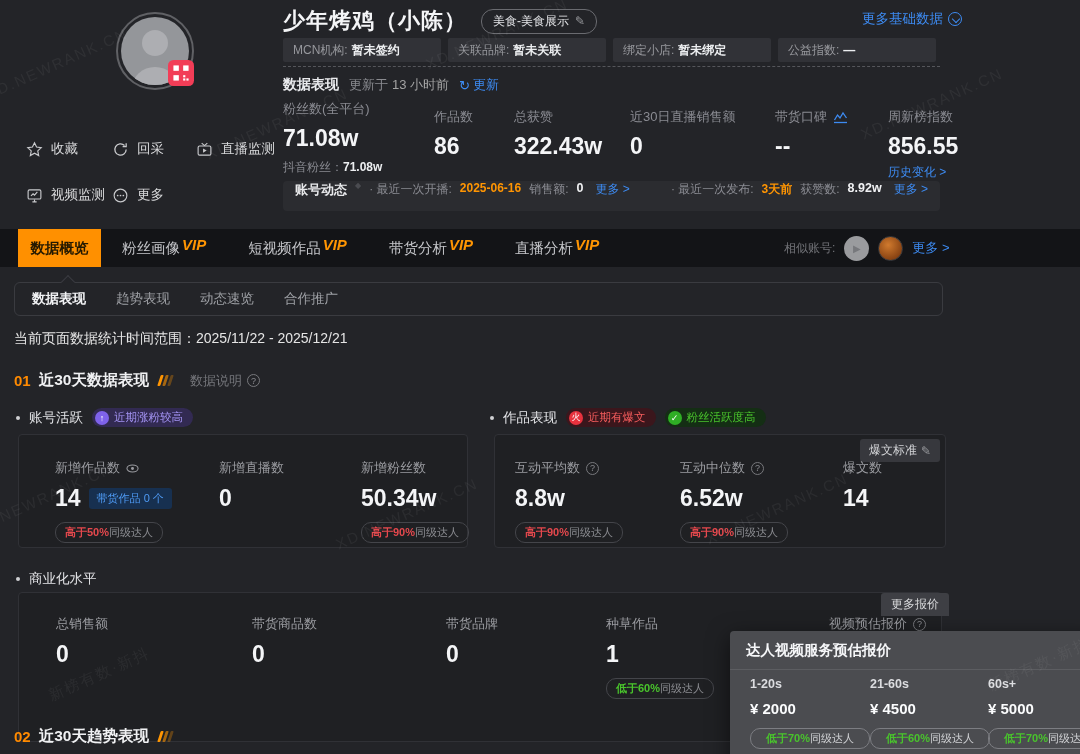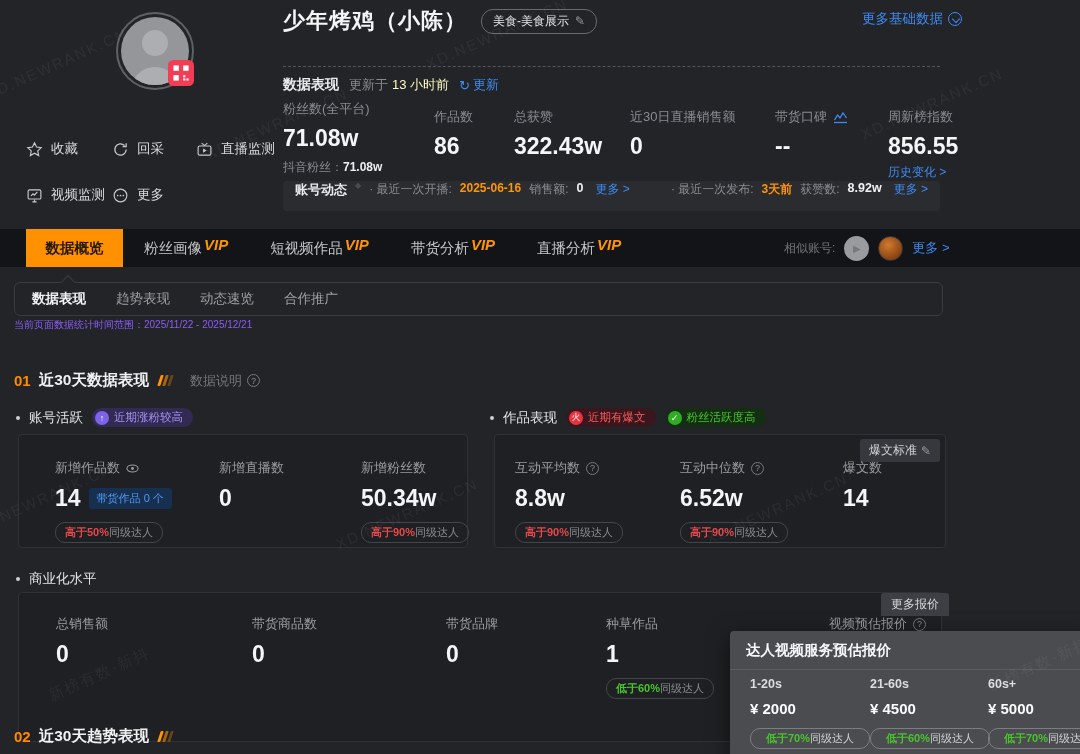--- a/index.html
+++ b/index.html
@@ -31,59 +31,59 @@
             border-right:1px solid #3d8bf2;border-bottom:1px solid #3d8bf2;transform:rotate(45deg)}
   
   .fields{left:283px;top:38px;display:flex;gap:7px}
   .field{width:158px;height:24px;background:#313237;border-radius:2px;display:flex;align-items:center;
          padding:0 10px;font-size:12px;color:#97989d;white-space:nowrap;overflow:hidden}
   .field b{color:#eceef0;margin-left:4px;font-weight:700}
   .dashline{left:283px;top:66px;width:657px;border-top:1px dashed #55565b}
   .updrow{left:283px;top:76px;display:flex;align-items:center;gap:10px;font-size:13px}
   .updrow .t1{font-size:14px;font-weight:700;color:#eaebee}
   .updrow .gray{color:#8a8b90}
-  .updrow .orange{color:#fef9c3}
+  .updrow .orange{color:#a3a3a3}
   .updrow .refresh{color:#3d8bf2;display:flex;gap:3px;align-items:center;cursor:pointer}
   
   .stat{position:absolute}
   .slabel{font-size:13px;color:#8a8b92;display:flex;align-items:center;gap:6px;white-space:nowrap}
   .sval{font-size:23px;font-weight:700;color:#f4f5f7;margin-top:7px;white-space:nowrap}
   .ssub{margin-top:7px;font-size:12px;color:#8a8b92;white-space:nowrap}
   .ssub b{color:#eceef0}
   .slink{margin-top:4px;font-size:12px;color:#3d8bf2;cursor:pointer}
   .charticon{width:15px;height:13px}
   
   .activity{left:283px;top:181px;width:657px;height:30px;background:#2b2c30;border-radius:4px;
             display:flex;align-items:flex-start;padding:0 12px;font-size:12px;color:#8a8b92;gap:8px;white-space:nowrap}
   .activity .name{font-size:13px;font-weight:700;color:#e8e9eb}
   .activity .dia{color:#4a4b50;font-size:8px}
   .activity b{color:#f0f1f3;font-size:12.5px}
   .activity .hl{color:#ff9502;font-weight:700}
   .activity .more{color:#3d8bf2;margin-left:4px;cursor:pointer}
   .activity .gap2{width:34px}
   
   .tabstrip{left:0;top:229px;width:1080px;height:38px;background:#131417;display:flex;align-items:stretch}
-  .tab0{margin-left:26px;width:97px;background:#ff9000;color:#241900;font-weight:700;font-size:14.5px;
+  .tab0{margin-left:18px;width:83px;background:#ff9000;color:#241900;font-weight:700;font-size:14.5px;
         display:flex;align-items:center;justify-content:center;cursor:pointer}
   .tab{display:flex;align-items:center;padding:0 21px;font-size:14.5px;color:#c6c7cb;cursor:pointer}
   .vip{color:#ff9502;font-style:italic;font-weight:700;font-size:15px;margin-left:2px;position:relative;top:-4px}
   .similar{left:784px;top:229px;height:38px;display:flex;align-items:center;gap:9px}
   .similar .lab{font-size:12px;color:#737479}
   .sav{width:25px;height:25px;border-radius:50%}
   .sav1{background:#9a9b9e;display:flex;align-items:center;justify-content:center;color:#77787c;font-size:10px;cursor:pointer}
   .sav2{background:radial-gradient(circle at 40% 35%,#d07a2e,#8a4413 70%,#5e2c0a);border:1px solid #3a3a3d;cursor:pointer}
   .similar .more{color:#3d8bf2;font-size:13px;cursor:pointer}
   
   .subtabs{left:14px;top:282px;width:929px;height:34px;border:1px solid #3a3b40;border-radius:6px;
            display:flex;align-items:center;padding:0 17px;gap:30px;font-size:13.5px;color:#9ea0a5}
   .subtabs .active{color:#f2f3f5;font-weight:700}
   .subtabs .st{cursor:pointer}
   .notch{left:48px;top:-6px;width:10px;height:10px;background:#232428;border-left:1px solid #3a3b40;
          border-top:1px solid #3a3b40;transform:rotate(45deg);position:absolute}
-  .daterange{left:14px;top:318px;font-size:10px;color:#8b5cf6}
+  .daterange{left:14px;top:330px;font-size:14px;color:#e5e5e5}
   
   .sechead{display:flex;align-items:center;gap:8px}
   .secnum{color:#ff8a00;font-weight:700;font-size:15px}
   .sectitle{color:#f0f1f3;font-weight:700;font-size:15.5px}
   .bars{display:flex;align-items:flex-end;gap:2px;margin-left:2px}
   .bars i{width:3px;height:11px;background:#ff9502;transform:skewX(-18deg);border-radius:1px}
   .bars i:nth-child(2){opacity:.6}
   .bars i:nth-child(3){opacity:.3}
   .secnote{display:flex;align-items:center;gap:5px;color:#76777c;font-size:13px;margin-left:10px;cursor:pointer}
   .qc{width:13px;height:13px;border:1px solid #77787c;border-radius:50%;color:#8a8b90;font-size:9px;
@@ -198,20 +198,38 @@
     <span class="catbadge">
       <span>美食-美食展示</span>
       <span class="pencil">✎</span>
     </span>
   </div>
   <div class="abs morebasic">
     <span>更多基础数据</span>
     <span class="chev-circle"></span>
   </div>
 
+  <div class="abs fields">
+    <div class="field">
+        <span>MCN机构:</span>
+        <b>暂未签约</b>
+      </div>
+    <div class="field">
+        <span>关联品牌:</span>
+        <b>暂未关联</b>
+      </div>
+    <div class="field">
+        <span>绑定小店:</span>
+        <b>暂未绑定</b>
+      </div>
+    <div class="field">
+        <span>公益指数:</span>
+        <b>—</b>
+      </div>
+  </div>
   <div class="abs dashline"></div>
 
   <div class="abs updrow">
     <span class="t1">数据表现</span>
     <span class="gray">更新于</span>
     <span class="orange" style="margin-left:-6px">13 小时前</span>
     <span class="refresh">
       <span>↻</span>
       <span>更新</span>
     </span>

